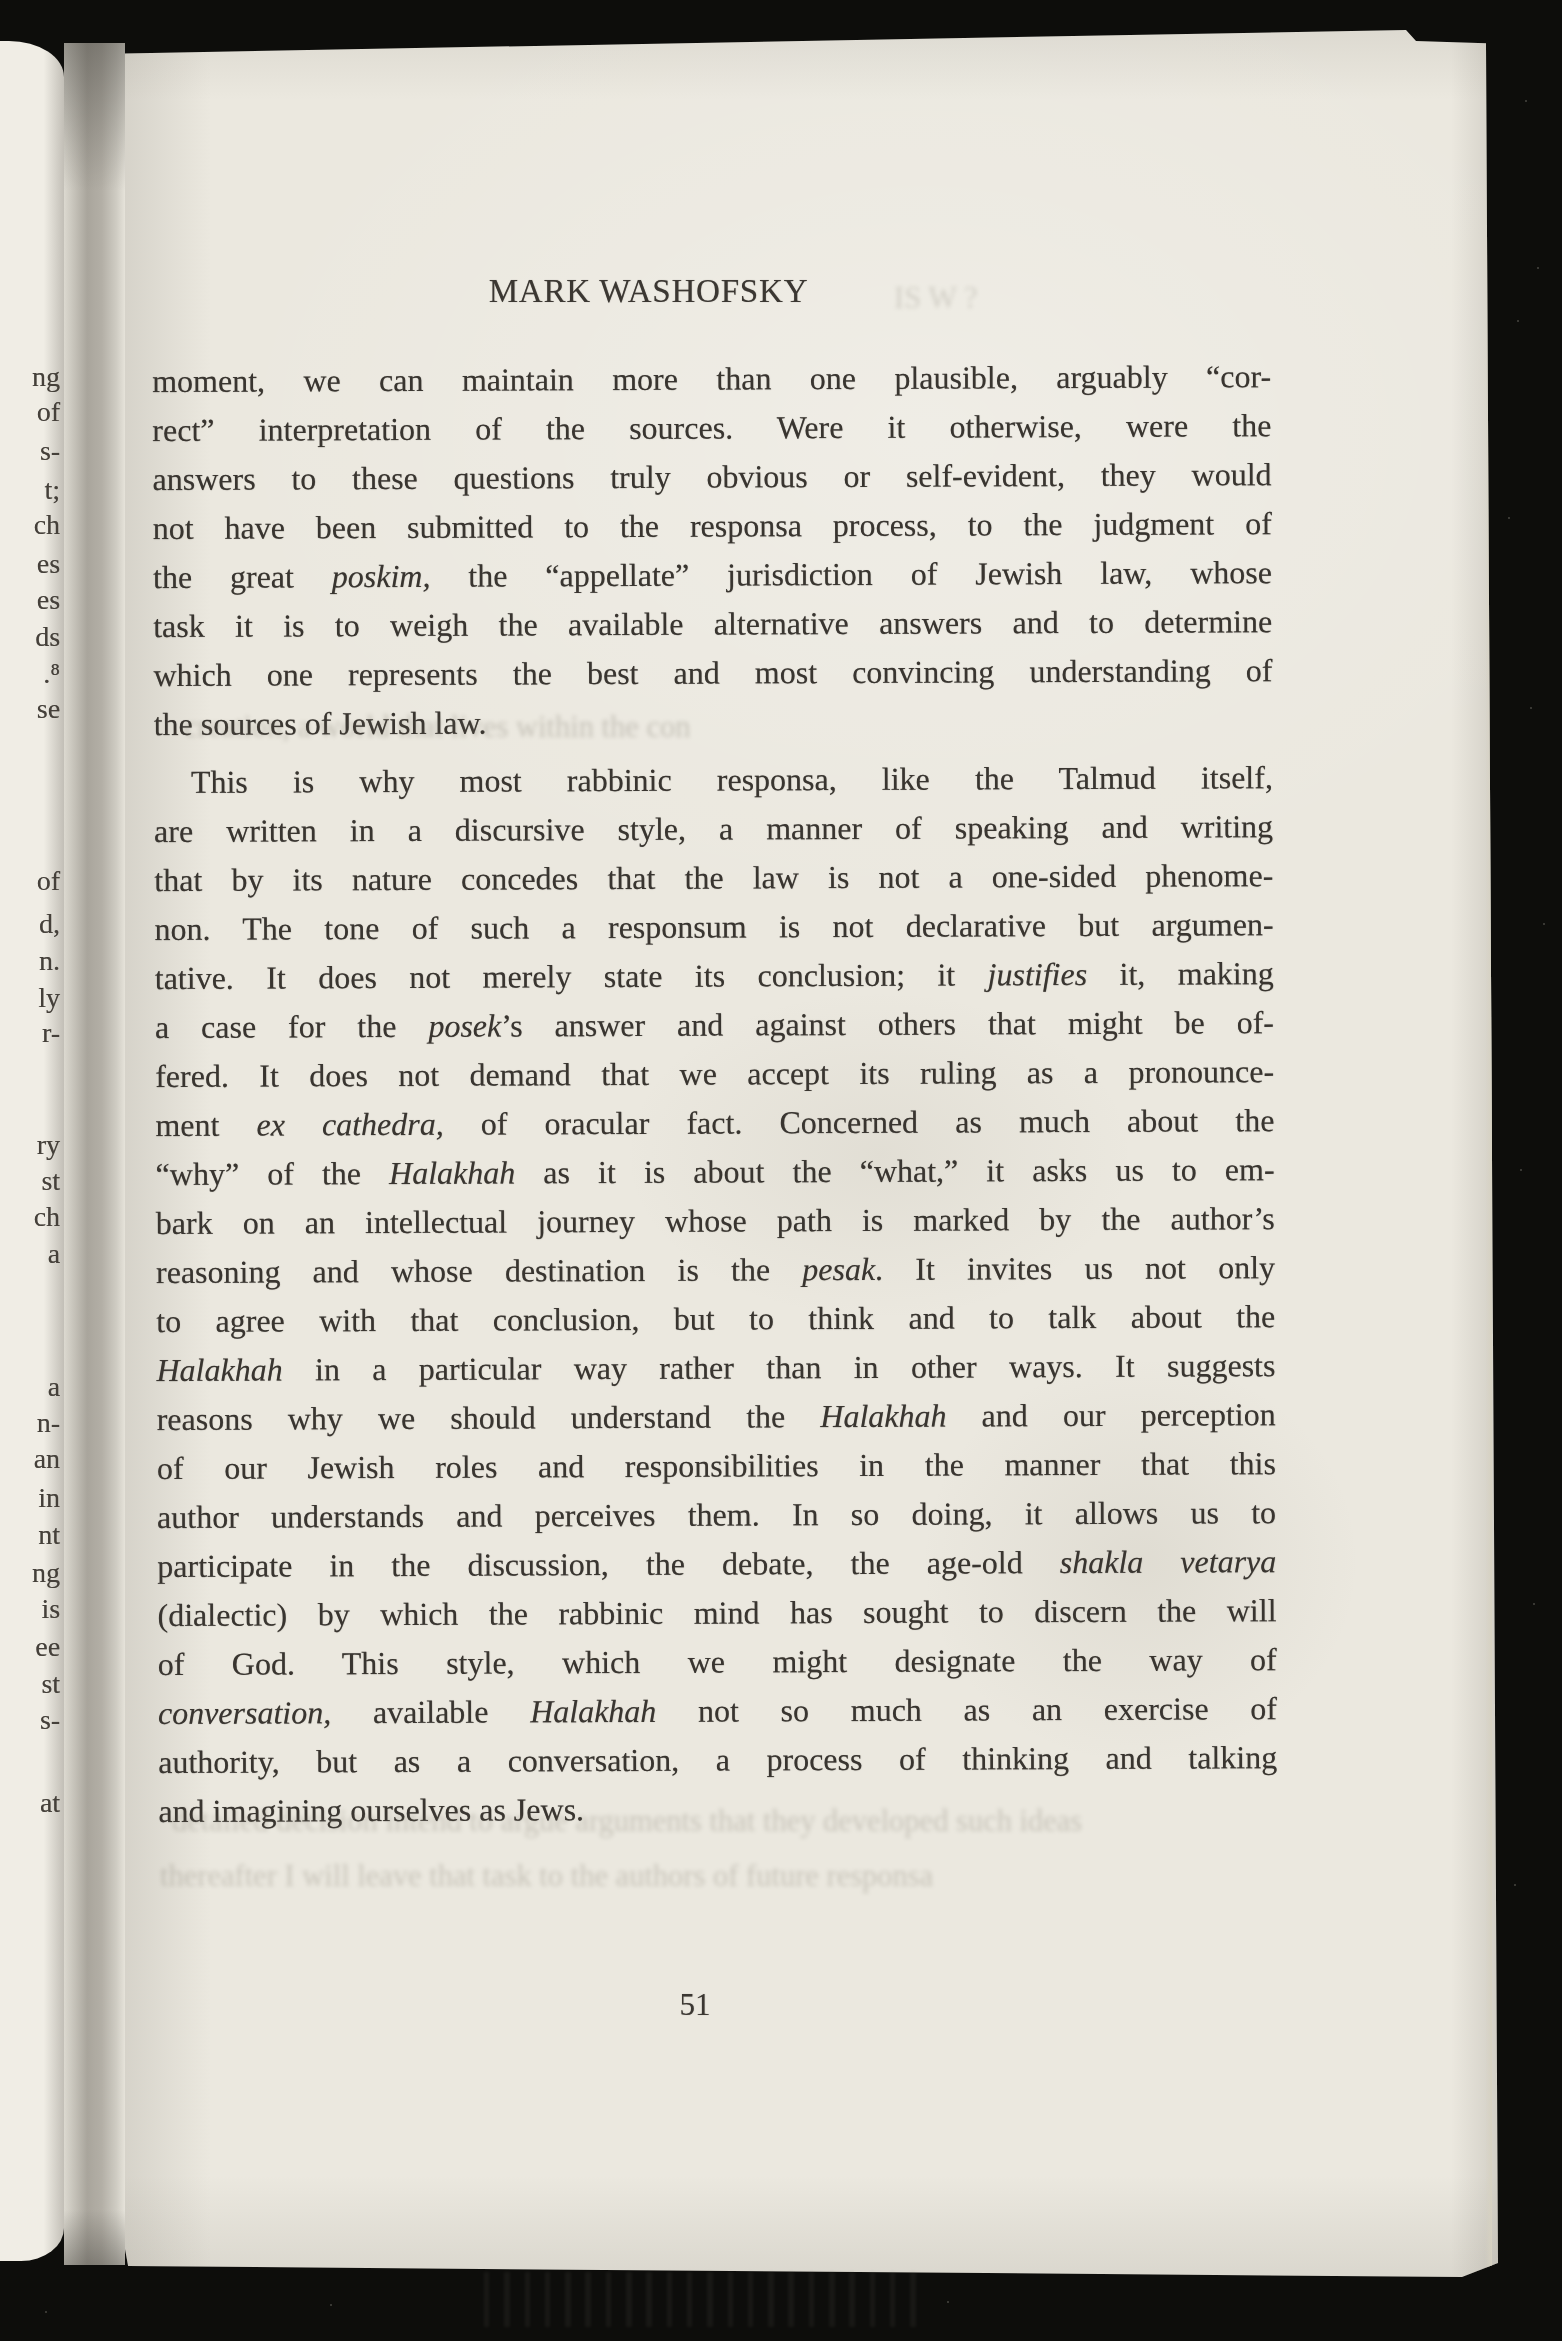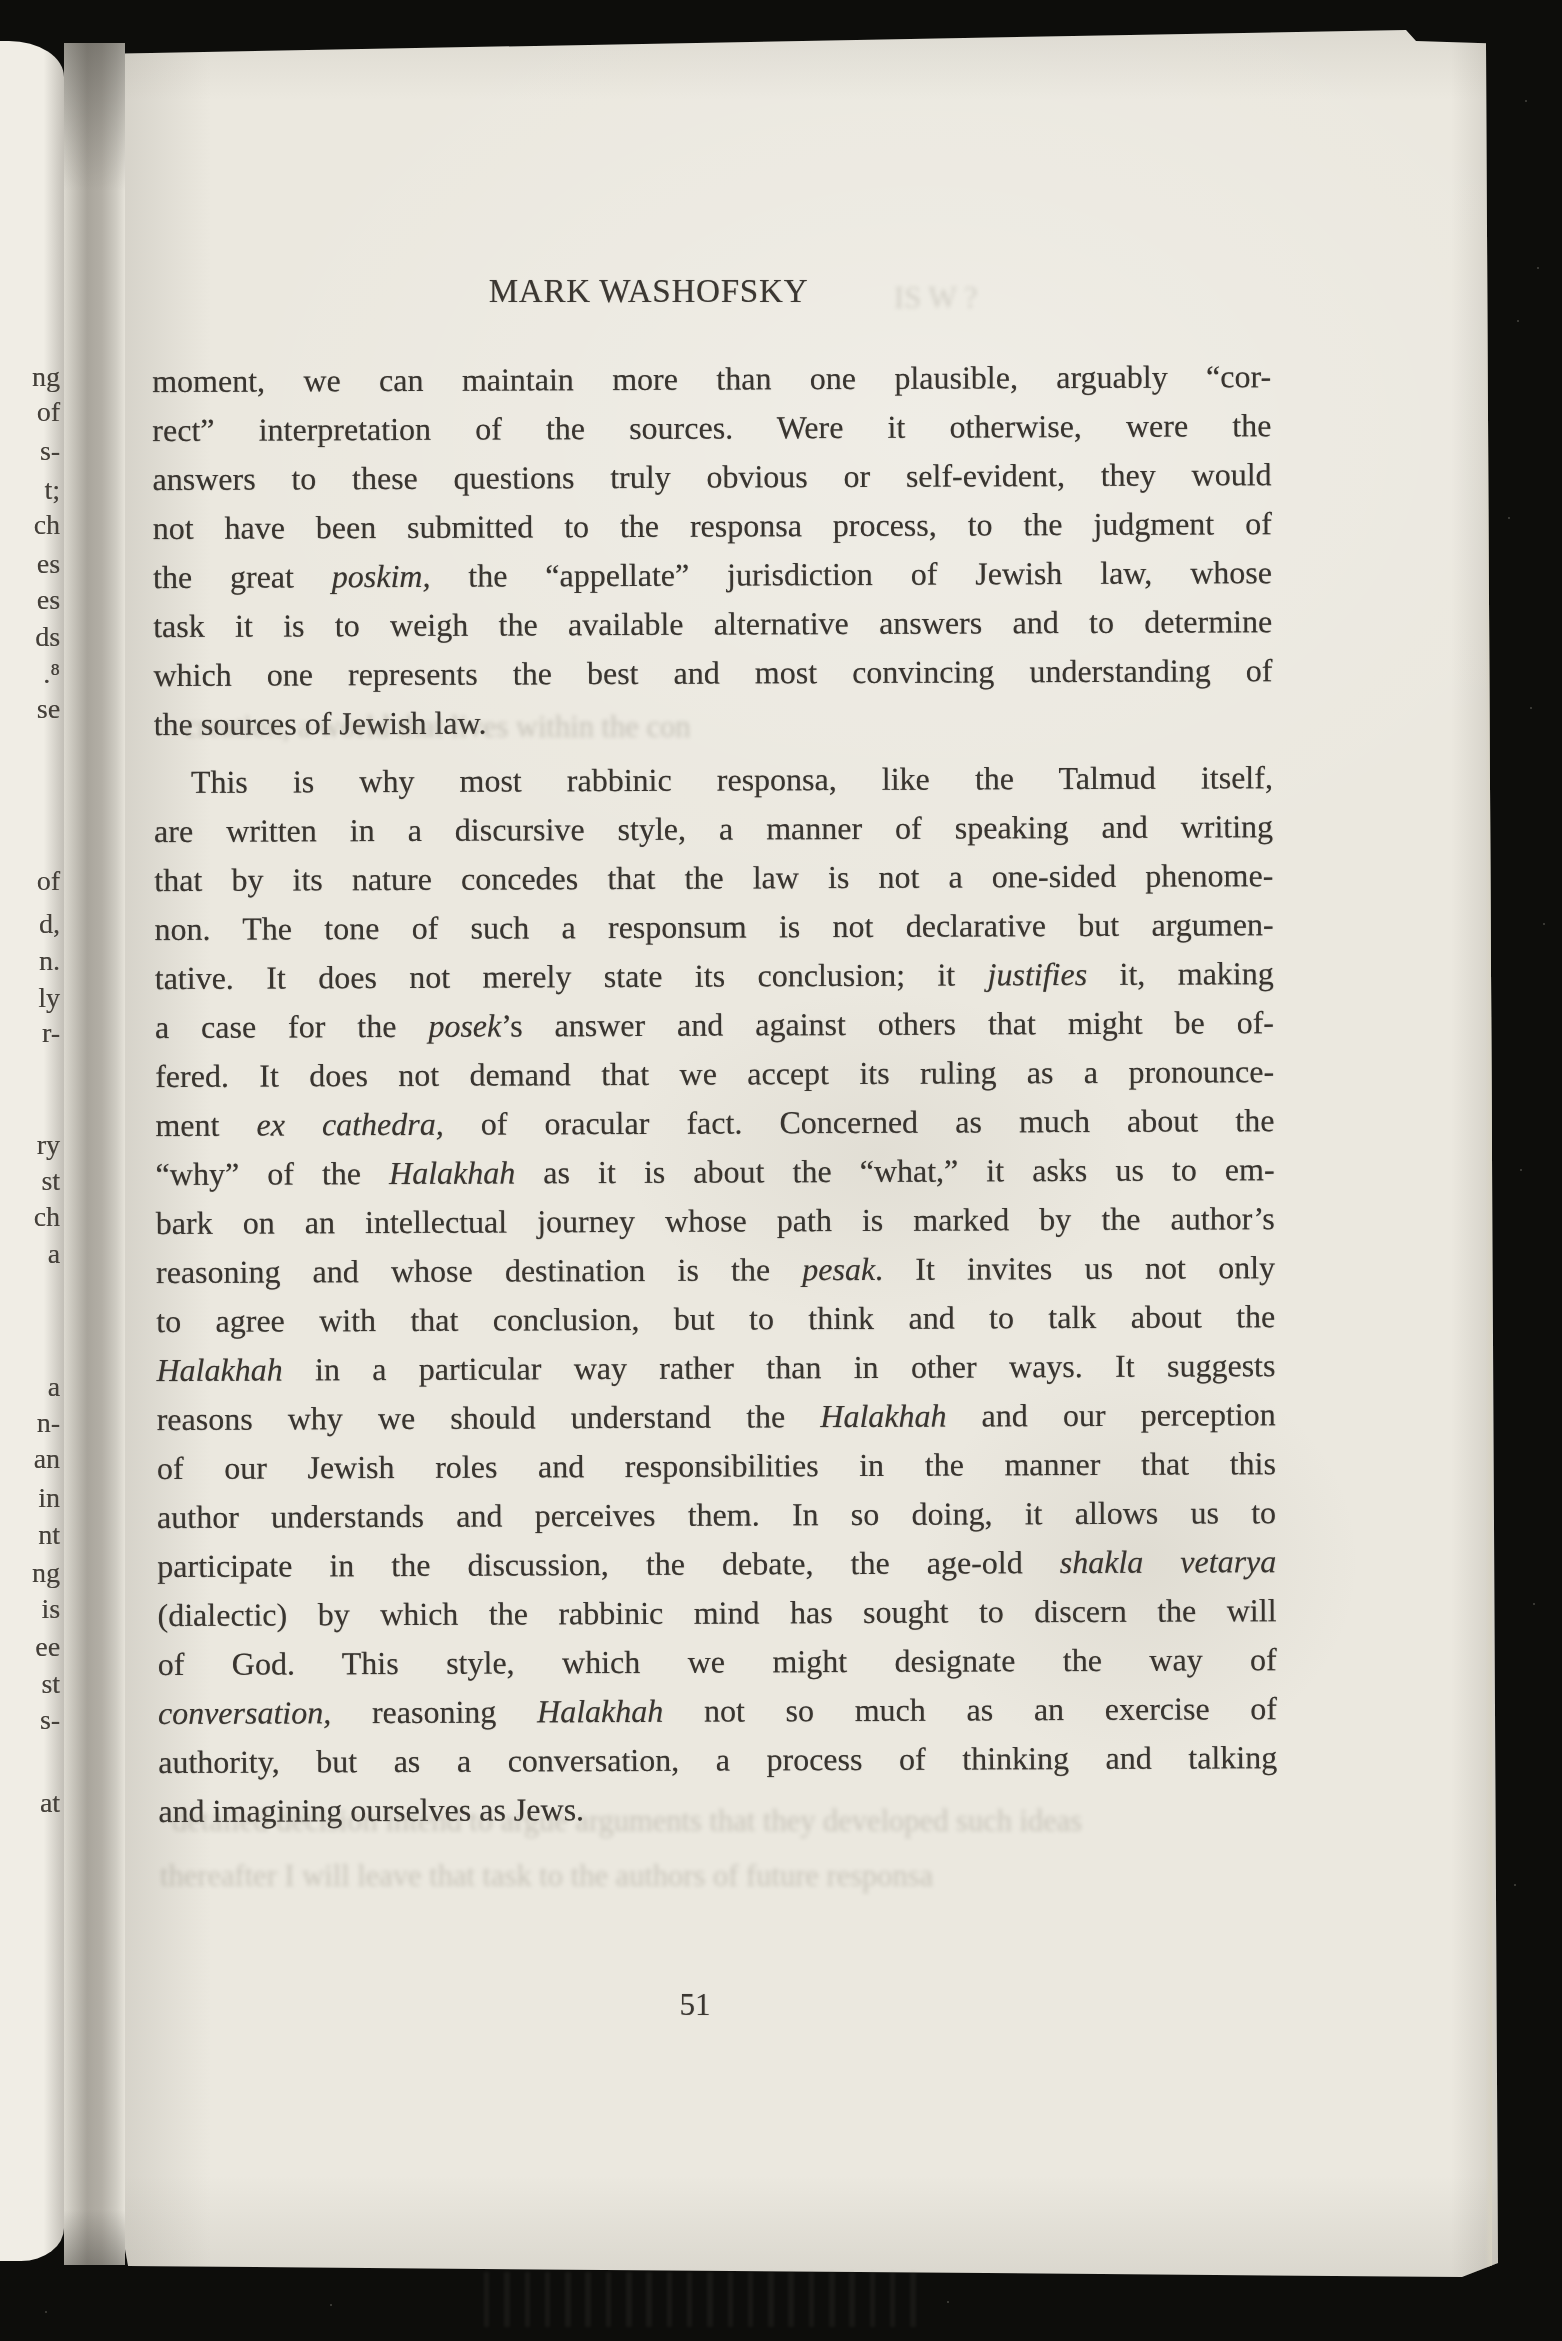--- a/index.html
+++ b/index.html
@@ -163,21 +163,21 @@
           <div class="line j"><span>bark on an intellectual journey whose path is marked by the author’s</span></div>
           <div class="line j"><span>reasoning and whose destination is the </span><i>pesak</i><span>. It invites us not only</span></div>
           <div class="line j"><span>to agree with that conclusion, but to think and to talk about the</span></div>
           <div class="line j"><i>Halakhah</i><span> in a particular way rather than in other ways. It suggests</span></div>
           <div class="line j"><span>reasons why we should understand the </span><i>Halakhah</i><span> and our perception</span></div>
           <div class="line j"><span>of our Jewish roles and responsibilities in the manner that this</span></div>
           <div class="line j"><span>author understands and perceives them. In so doing, it allows us to</span></div>
           <div class="line j"><span>participate in the discussion, the debate, the age-old </span><i>shakla vetarya</i></div>
           <div class="line j"><span>(dialectic) by which the rabbinic mind has sought to discern the will</span></div>
           <div class="line j"><span>of God. This style, which we might designate the way of</span></div>
-          <div class="line j"><i>conversation,</i><span> reasoning </span><i>Halakhah</i><span> not so much as an exercise of</span></div>
+          <div class="line j"><i>conversation,</i><span> available </span><i>Halakhah</i><span> not so much as an exercise of</span></div>
           <div class="line j"><span>authority, but as a conversation, a process of thinking and talking</span></div>
           <div class="line"><span>and imagining ourselves as Jews.</span></div>
         </div>
       </div>
 
     <div id="page-number">51</div>
   <div class="ghost" style="left: 769px; top: 248px; width: 258px; opacity: 0.22;">IS W ?</div>
       <div class="ghost" style="left: 59px; top: 677px; width: 727px; opacity: 0.3;">creation, a world that lives within the con</div>
       <div class="ghost" style="left: 47px; top: 1771px; width: 1148px; opacity: 0.28;">detailed decision intend to argue arguments that they developed such ideas</div>
       <div class="ghost" style="left: 35px; top: 1826px; width: 1156px; opacity: 0.28;">thereafter I will leave that task to the authors of future responsa</div>

